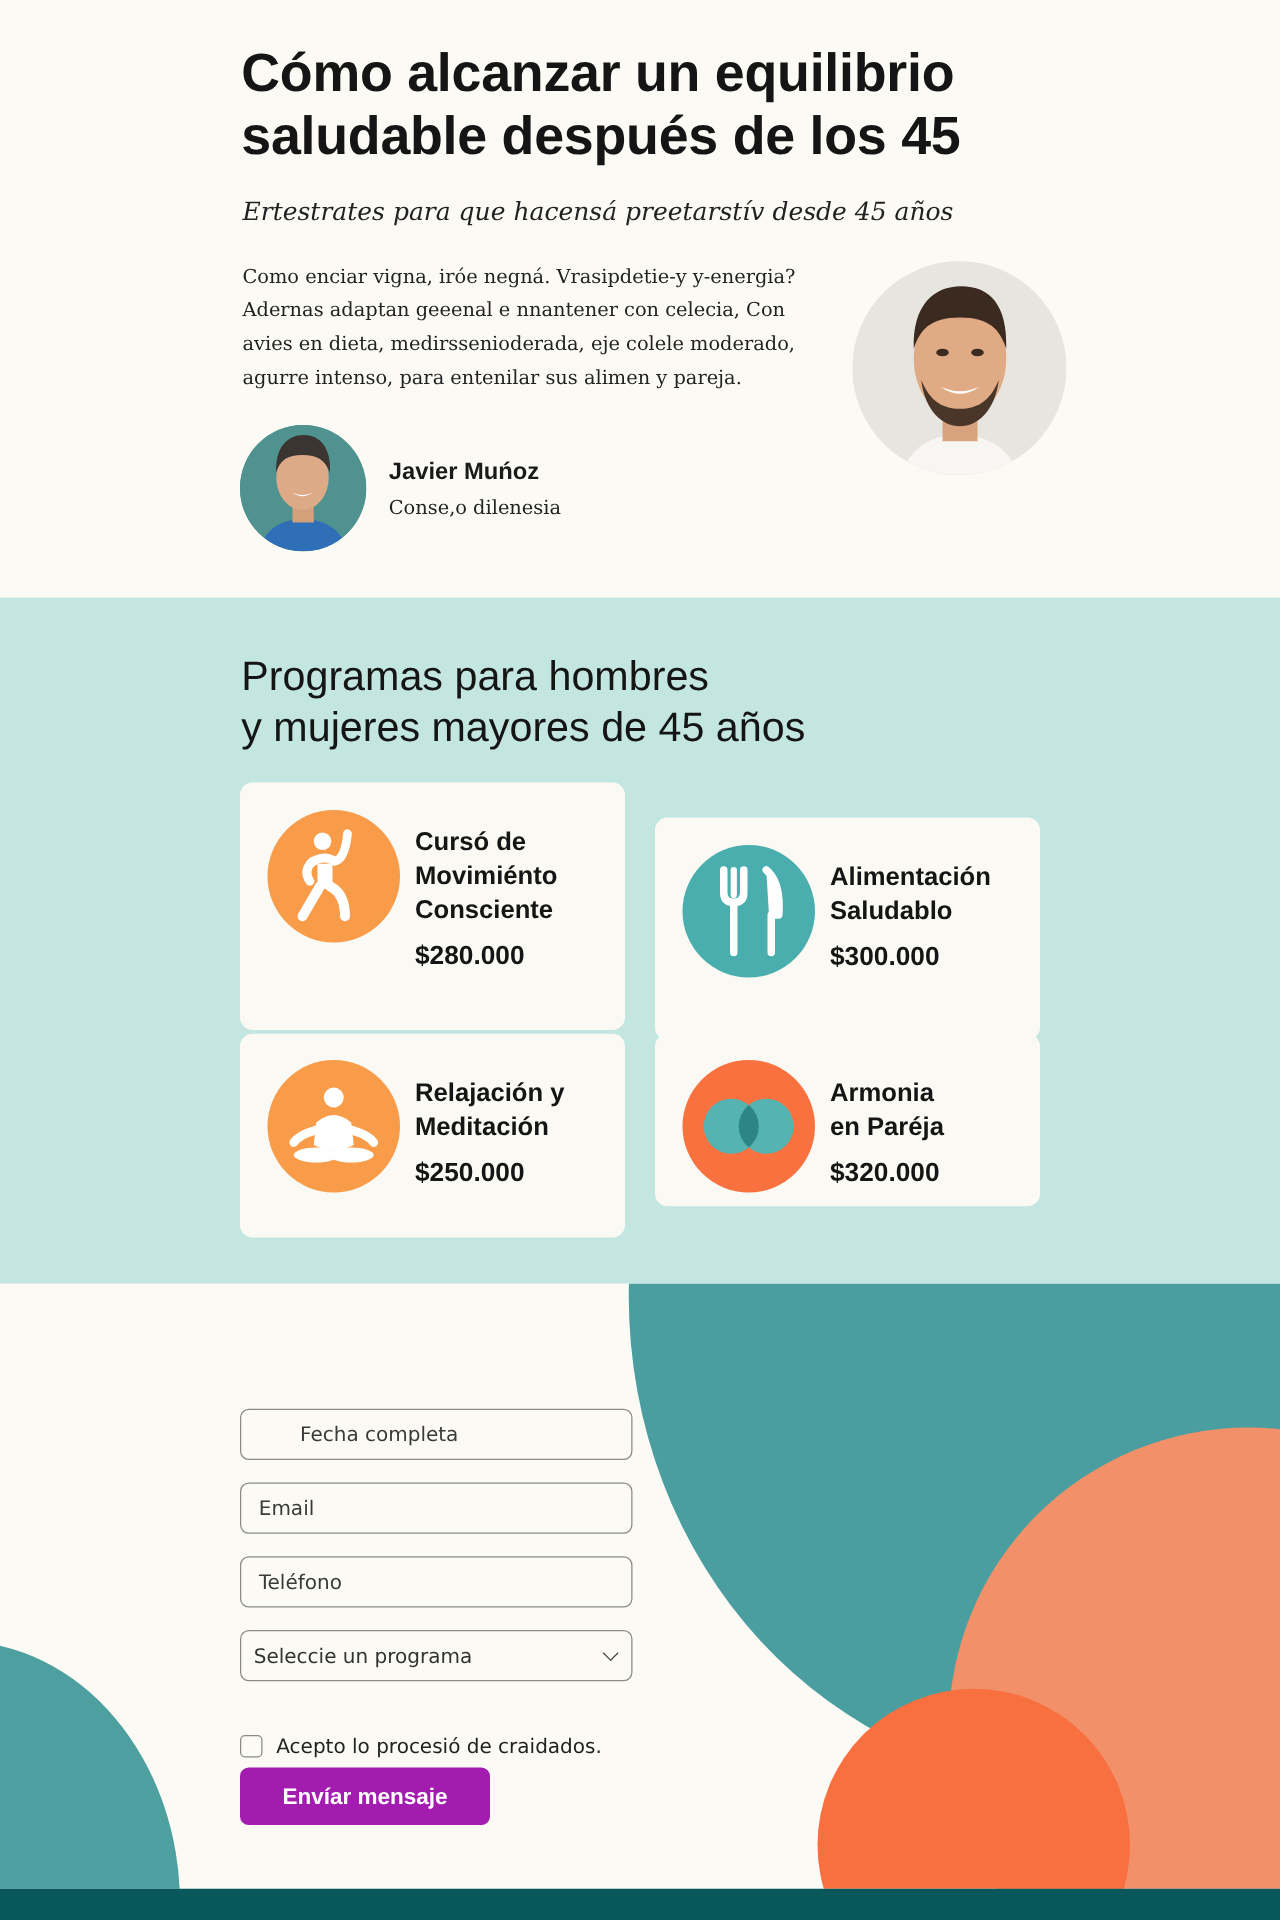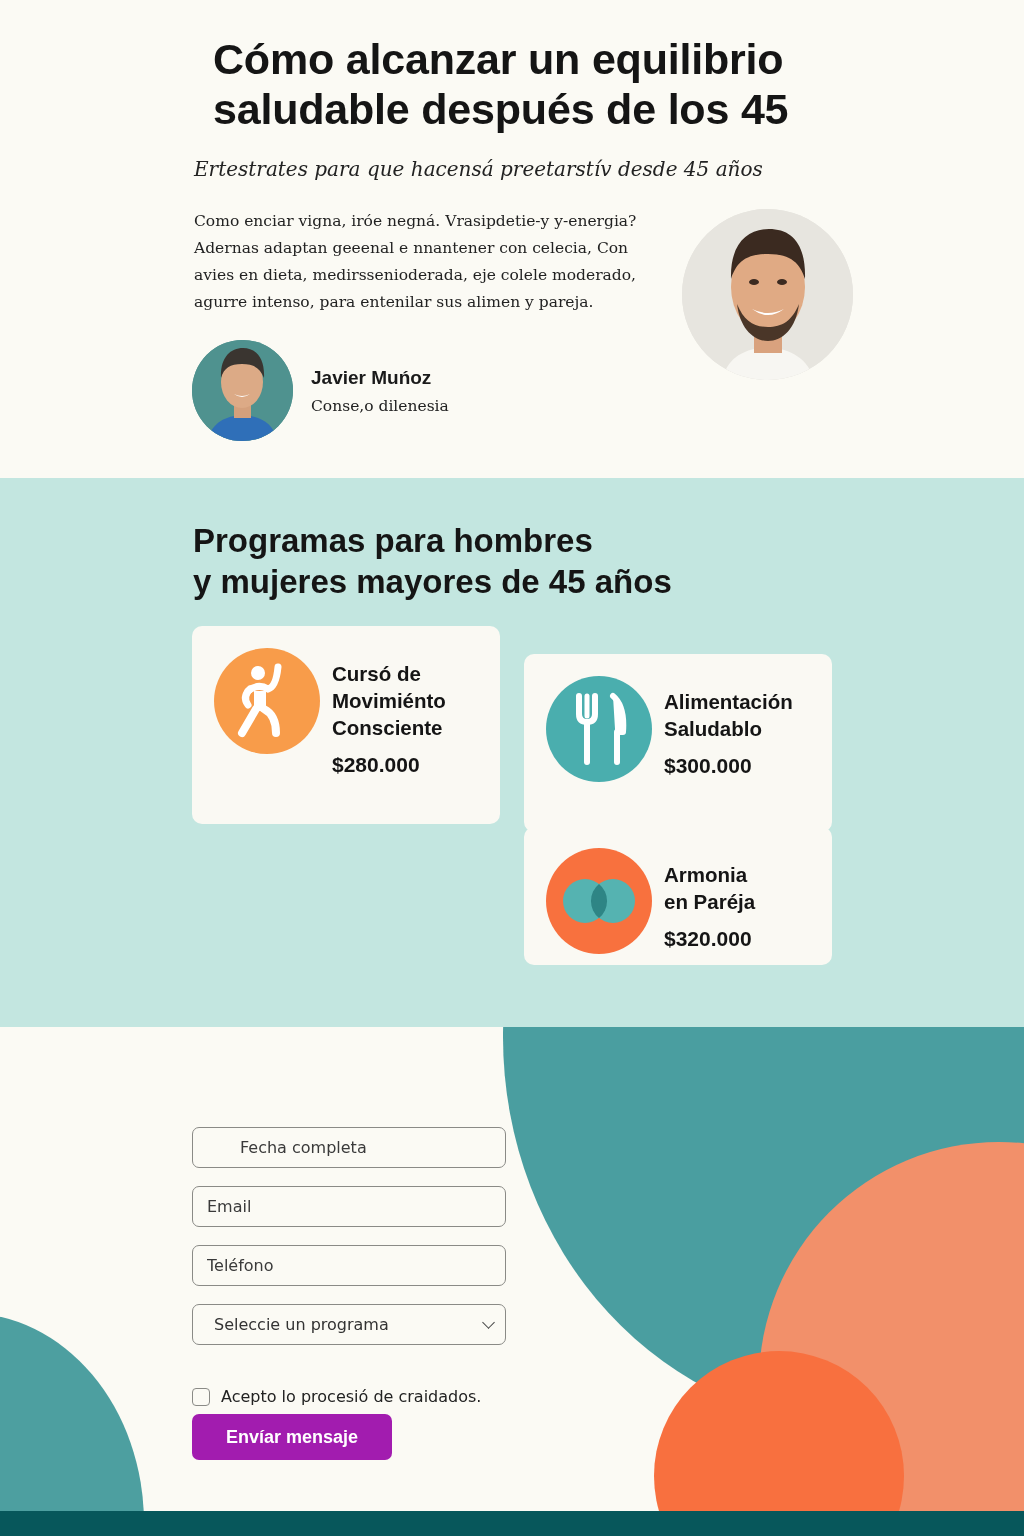--- a/index.html
+++ b/index.html
@@ -1,51 +1,51 @@
 <!DOCTYPE html>
 <html><head>
 <meta charset="utf-8">
 <style>
   * { box-sizing: border-box; margin: 0; padding: 0; }
   html, body { width: 1024px; height: 1536px; overflow: hidden; }
   body { background: #fbfaf4; font-family: "Liberation Sans", sans-serif; color: #161616; position: relative; }
 
   
   .hero { position: absolute; left: 0; top: 0; width: 1024px; height: 478px; background: #fbfaf4; }
-  .hero-title { position: absolute; left: 193px; top: 34px; width: 700px; font-size: 43px; line-height: 50px; font-weight: 700; color: #151515; letter-spacing: -0.2px; margin-left: 20px; }
+  .hero-title { position: absolute; left: 193px; top: 34px; width: 700px; font-size: 43px; line-height: 50px; font-weight: 700; color: #151515; letter-spacing: -0.2px; }
   .hero-subtitle { position: absolute; left: 194px; top: 157px; font-family: "DejaVu Serif", serif; font-style: italic; font-size: 20px; color: #222; }
   .hero-body { position: absolute; left: 194px; top: 208px; width: 470px; font-family: "DejaVu Serif", serif; font-size: 15.5px; line-height: 27px; color: #222; }
   .hero-photo { position: absolute; left: 682px; top: 209px; width: 171px; height: 171px; border-radius: 50%; background: #e6e4de; overflow: hidden; }
   .author { position: absolute; left: 192px; top: 340px; display: flex; align-items: center; }
   .author-avatar { width: 101px; height: 101px; border-radius: 50%; background: #4d8f8c; overflow: hidden; position: relative; }
   .author-text { margin-left: 18px; }
   .author-name { font-size: 19px; font-weight: 700; color: #1a1a1a; }
   .author-role { font-family: "DejaVu Serif", serif; font-size: 15.5px; color: #222; margin-top: 8px; }
 
   
   .programs { position: absolute; left: 0; top: 478px; width: 1024px; height: 549px; background: #c3e6e0; }
-  .programs-title { position: absolute; left: 193px; top: 42px; font-size: 33px; line-height: 41px; font-weight: 700; color: #151515; }
+  .programs-title { position: absolute; left: 193px; top: 42px; font-size: 33px; line-height: 41px; font-weight: 400; color: #151515; }
   .card { position: absolute; width: 308px; background: #faf9f3; border-radius: 10px; }
   .card-icon { position: absolute; left: 22px; width: 106px; height: 106px; border-radius: 50%; display: flex; align-items: center; justify-content: center; }
   .card-text { position: absolute; left: 140px; }
   .card-title { font-size: 20.5px; line-height: 27px; font-weight: 700; color: #151515; white-space: pre-line; }
   .card-price { font-size: 21px; font-weight: 700; color: #151515; margin-top: 12px; }
 
   
   .contact { position: absolute; left: 0; top: 1027px; width: 1024px; height: 484px; background: #fbfaf4; overflow: hidden; }
   .blob { position: absolute; border-radius: 50%; }
   .blob-teal-big { left: 503px; top: -380px; width: 720px; height: 780px; background: #4a9ea0; }
   .blob-salmon { left: 759px; top: 115px; width: 480px; height: 480px; background: #f2906a; }
   .blob-orange { left: 654px; top: 324px; width: 250px; height: 250px; background: #f8703f; }
   .blob-teal-left { left: -210px; top: 286px; width: 354px; height: 420px; background: #4d9fa0; }
   .contact-title { position: absolute; left: 193px; top: 40px; font-size: 33px; font-weight: 700; color: #151515; }
   .field { position: absolute; left: 192px; width: 314px; height: 41px; border: 1px solid #8a8a86; border-radius: 7px; background: #fbfaf4; font-family: "DejaVu Sans", sans-serif; font-size: 16px; color: #333; padding-left: 14px; display: flex; align-items: center; }
   .field input { border: none; background: transparent; outline: none; font: inherit; color: #333; width: 100%; }
   .field input::placeholder { color: #3a3a3a; }
-  .select-field { padding-left: 21px; justify-content: space-between; padding-right: 12px; }
+  .select-field { padding-left: 10px; justify-content: space-between; padding-right: 12px; }
   .chev { width: 9px; height: 9px; border-right: 1.5px solid #444; border-bottom: 1.5px solid #444; transform: rotate(45deg); margin-top: -5px; }
   .consent { position: absolute; left: 192px; top: 339px; display: flex; align-items: center; margin-top: 21px; }
   .checkbox { width: 18px; height: 18px; border: 1px solid #8a8a86; border-radius: 4px; background: #fbfaf4; }
   .consent-label { margin-left: 11px; font-family: "DejaVu Sans", sans-serif; font-size: 16px; color: #222; }
   .submit { position: absolute; left: 192px; top: 387px; width: 200px; height: 46px; border-radius: 7px; background: #a21caf; color: #fff; font-size: 18px; font-weight: 700; border: none; display: flex; align-items: center; justify-content: center; }
 
   .footer-bar { position: absolute; left: 0; top: 1511px; width: 1024px; height: 25px; background: #07575b; }
 </style>
 </head>
 <body>
@@ -121,20 +121,37 @@
         <path d="M44 4 Q56 14 54 40 L48 40 L48 70" stroke="#fff" stroke-width="6" fill="#fff" stroke-linecap="round" stroke-linejoin="round"></path>
       </svg>
     </div>
     <div class="card-text" style="top:34px;">
       <div class="card-title">Alimentación
 Saludablo</div>
       <div class="card-price">$300.000</div>
     </div>
   </div>
 
+  <div class="card" style="left:192px; top:349px; height:163px;">
+    <div class="card-icon" style="top:21px; background:#f89c4a;">
+      <svg width="76" height="70" viewBox="0 0 76 70">
+        <circle cx="38" cy="12" r="8" fill="#fff"></circle>
+        <path d="M24 32 Q38 20 52 32 L54 50 Q38 58 22 50 Z" fill="#fff"></path>
+        <path d="M24 38 Q10 42 6 48" stroke="#fff" stroke-width="7" fill="none" stroke-linecap="round"></path>
+        <path d="M52 38 Q66 42 70 48" stroke="#fff" stroke-width="7" fill="none" stroke-linecap="round"></path>
+        <ellipse cx="24" cy="58" rx="18" ry="6" fill="#fff"></ellipse>
+        <ellipse cx="52" cy="58" rx="18" ry="6" fill="#fff"></ellipse>
+      </svg>
+    </div>
+    <div class="card-text" style="top:34px;">
+      <div class="card-title">Relajación y
+Meditación</div>
+      <div class="card-price">$250.000</div>
+    </div>
+  </div>
 
   <div class="card" style="left:524px; top:349px; height:138px;">
     <div class="card-icon" style="top:21px; background:#f8713e;">
       <svg width="76" height="48" viewBox="0 0 76 48">
         <circle cx="24" cy="24" r="22" fill="#55b3b1"></circle>
         <circle cx="52" cy="24" r="22" fill="#55b3b1"></circle>
         <path d="M38 7 A22 22 0 0 1 38 41 A22 22 0 0 1 38 7 Z" fill="#2e8585"></path>
       </svg>
     </div>
     <div class="card-text" style="top:34px;">

